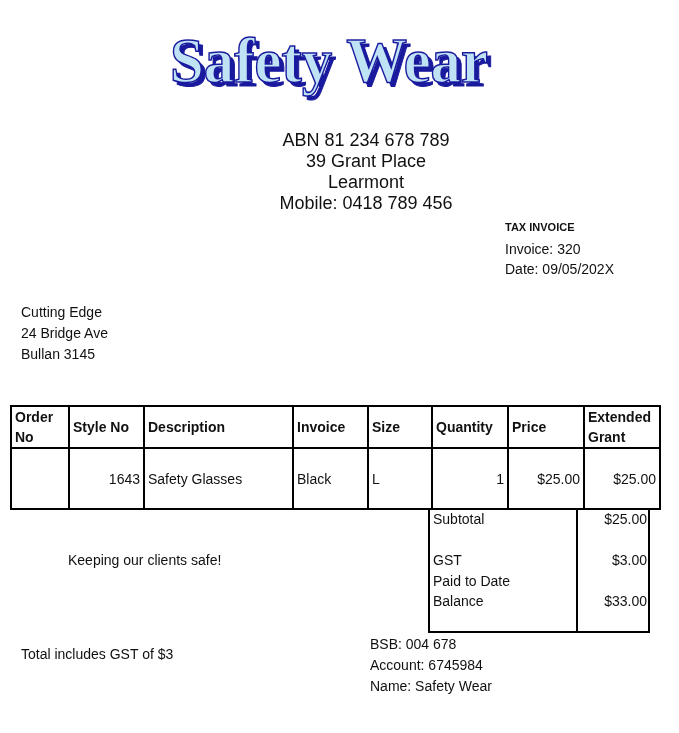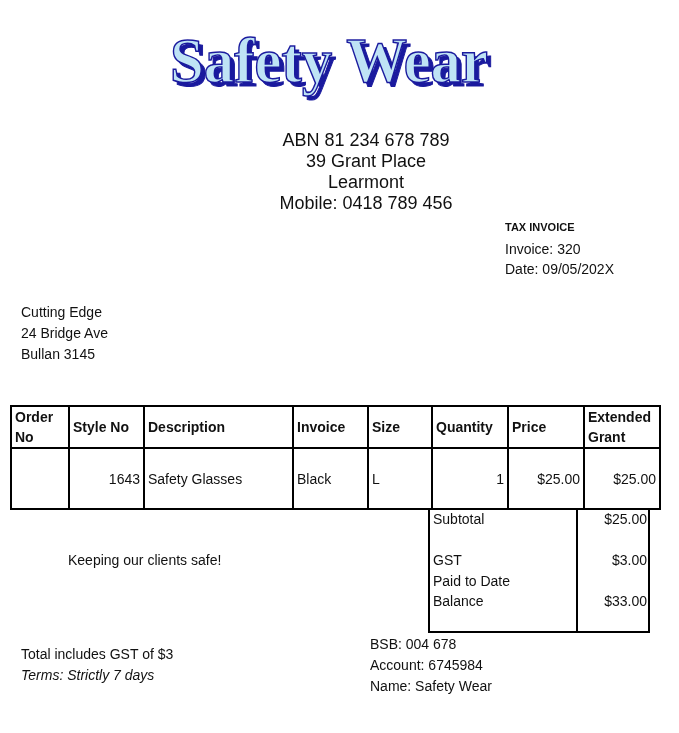--- a/index.html
+++ b/index.html
@@ -123,20 +123,19 @@
   <div class="row" style="top:82px">
     <span class="lbl">Balance</span>
     <span class="val">$33.00</span>
   </div>
 </div>
 
 <div class="slogan">Keeping our clients safe!</div>
 
 <div class="footer-left">
   <div>Total includes GST of $3</div>
-  <div class="terms">Terms: Strictly 7 days</div>
 </div>
 
 <div class="footer-right">
   <div>BSB: 004 678</div>
   <div>Account: 6745984</div>
   <div>Name: Safety Wear</div>
 </div>
 
 </body></html>

